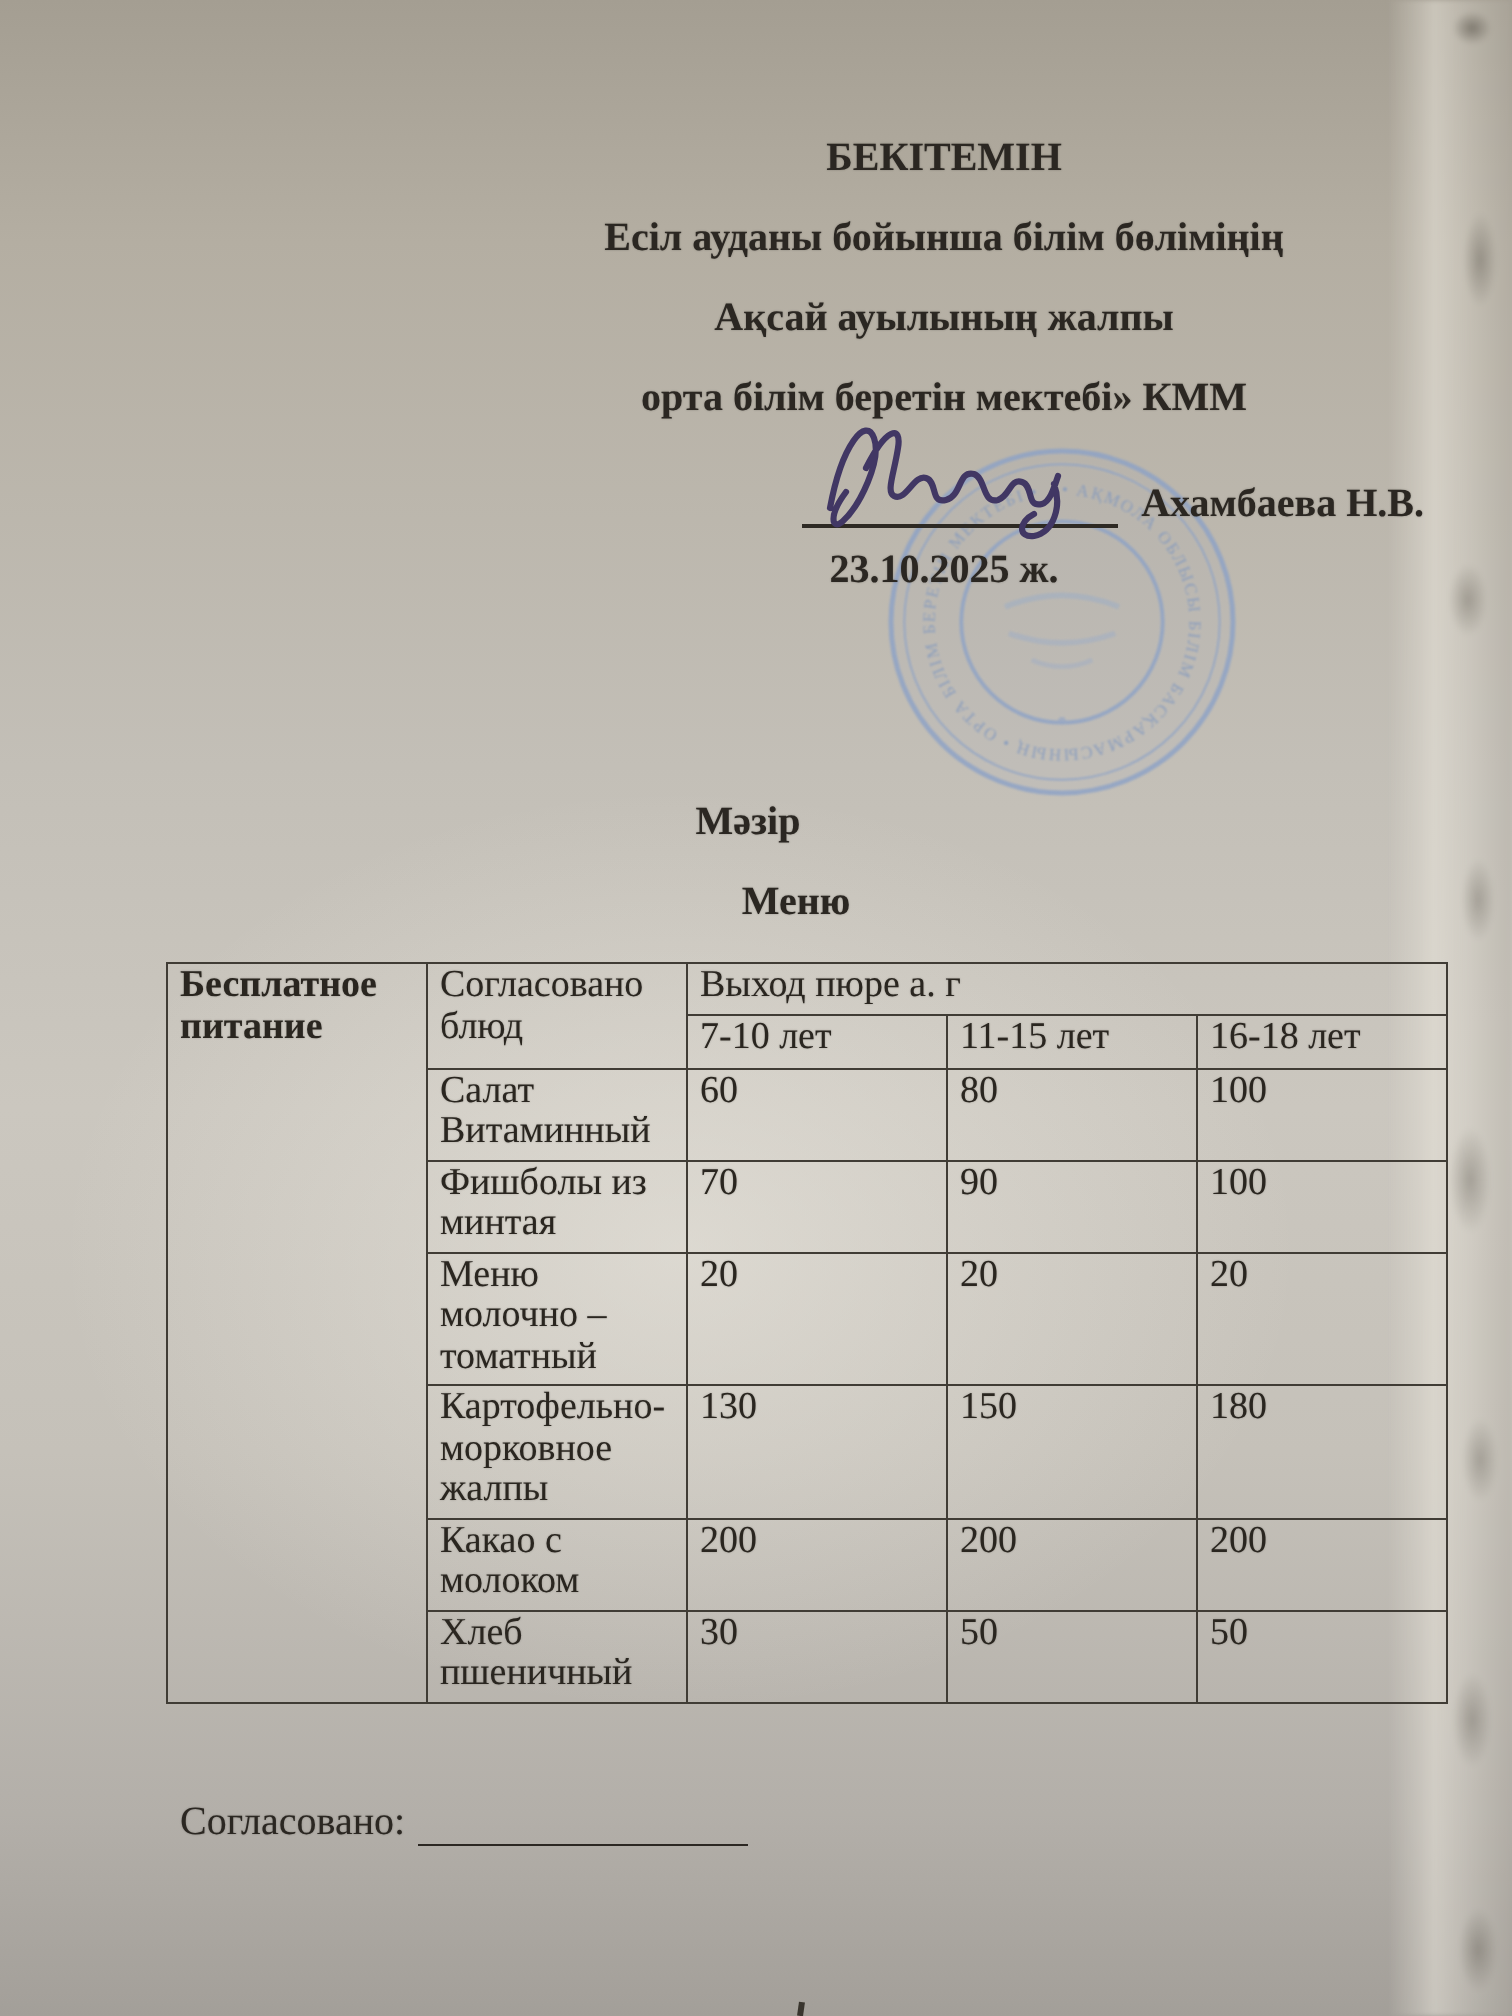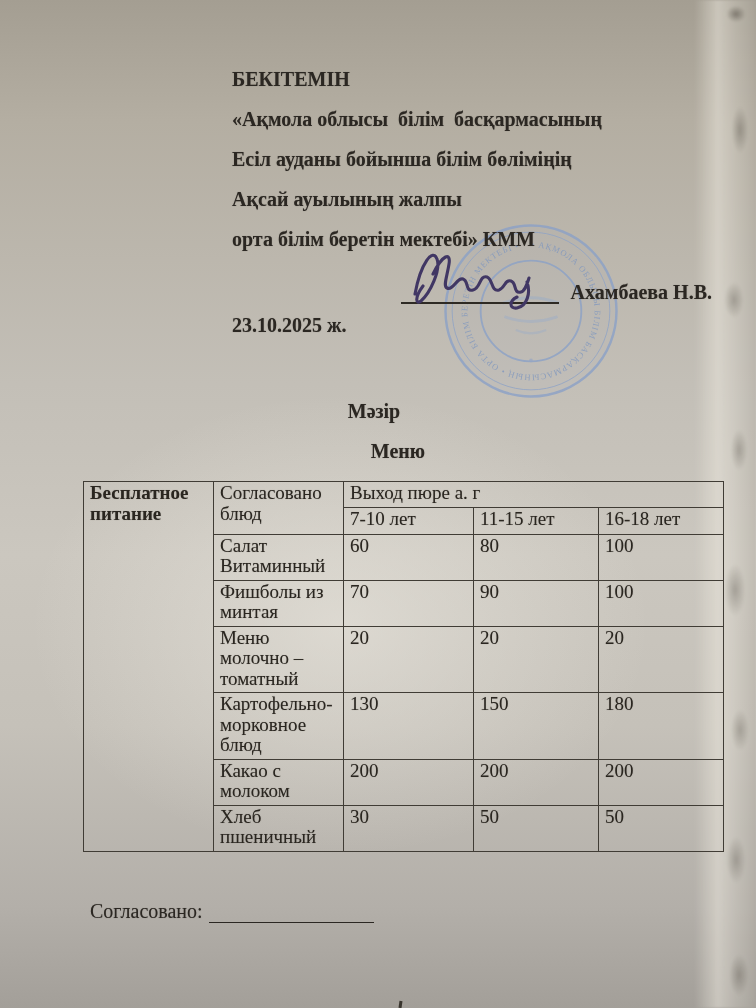--- a/index.html
+++ b/index.html
@@ -24,21 +24,21 @@
       radial-gradient(ellipse 15px 38px at 41px 590px, rgba(92,87,78,.38), rgba(92,87,78,0) 70%),
       radial-gradient(ellipse 13px 30px at 46px 730px, rgba(92,87,78,.34), rgba(92,87,78,0) 70%),
       radial-gradient(ellipse 14px 34px at 42px 860px, rgba(92,87,78,.36), rgba(92,87,78,0) 70%),
       radial-gradient(ellipse 14px 30px at 45px 975px, rgba(92,87,78,.40), rgba(92,87,78,0) 70%),
       linear-gradient(90deg, rgba(233,229,219,0) 0%, rgba(233,229,219,.55) 38%, rgba(221,217,207,.35) 66%, rgba(175,170,160,.35) 100%);
     filter:blur(1.2px);
   }
   .mark-bottom{position:absolute;left:399px;top:1001px;width:3px;height:7px;background:#39352e;transform:rotate(8deg);}
 
   
-  .approval{position:absolute;top:66px;right:44px;width:480px;text-align:left;font-weight:bold;font-size:20px;}
+  .approval{position:absolute;top:66px;right:44px;width:480px;text-align:center;font-weight:bold;font-size:20px;}
   .approval .hl{line-height:26px;margin-bottom:14px;white-space:pre-wrap;}
   .sig-row{display:flex;justify-content:flex-end;align-items:flex-end;gap:12px;height:38px;margin-bottom:8px;}
   .sig-line{position:relative;width:158px;height:30px;border-bottom:2.2px solid #2e2a24;}
   .sig-svg{position:absolute;left:4px;bottom:-8px;overflow:visible;}
   .date-line{margin-top:2px;line-height:26px;}
 
   
   .stamp{position:absolute;left:436px;top:216px;width:190px;height:190px;opacity:.8;filter:blur(.5px);pointer-events:none;}
 
   
@@ -75,21 +75,20 @@
     <textPath href="#rimPath">• АҚМОЛА ОБЛЫСЫ БІЛІМ БАСҚАРМАСЫНЫҢ • ОРТА БІЛІМ БЕРЕТІН МЕКТЕБІ •</textPath>
   </text>
   <path d="M70 92 q30 -12 60 0" stroke="#93a9cb" stroke-width="3" fill="none" opacity=".55"></path>
   <path d="M72 106 q28 10 56 0" stroke="#93a9cb" stroke-width="3" fill="none" opacity=".5"></path>
   <path d="M84 120 q16 7 32 0" stroke="#93a9cb" stroke-width="2.5" fill="none" opacity=".45"></path>
   <circle cx="100" cy="152" r="2" fill="#8ba1c7" opacity=".7"></circle>
 </svg>
 
 <div class="approval soft">
   <div class="hl">БЕКІТЕМІН</div>
-  <div class="hl">«Ақмола облысы  білім  басқармасының</div>
   <div class="hl">Есіл ауданы бойынша білім бөліміңің</div>
   <div class="hl">Ақсай ауылының жалпы</div>
   <div class="hl">орта білім беретін мектебі» КММ</div>
   <div class="sig-row">
     <span class="sig-line">
       <svg class="sig-svg" width="150" height="64" viewBox="0 0 150 64">
         <path d="M10 48 C 16 16 28 2 32 13 C 36 24 25 47 16 55 C 11 59 9 52 18 40 M28 28 C 38 8 46 6 44 18 C 42 31 38 40 42 42 C 48 45 52 31 58 33 C 64 35 60 46 68 44 C 76 42 74 29 82 31 C 88 33 86 46 94 44 C 100 42 100 33 106 35 C 112 37 108 48 116 46 C 120 45 122 38 124 32 M122 36 C 126 47 122 60 112 62 C 104 63 104 55 112 51" stroke="#413764" stroke-width="3.1" fill="none" stroke-linecap="round"></path>
       </svg>
     </span>
     <span>Ахамбаева Н.В.</span>
@@ -131,21 +130,21 @@
         <td>90</td>
         <td>100</td>
       </tr>
       <tr>
         <td>Меню молочно – томатный</td>
         <td>20</td>
         <td>20</td>
         <td>20</td>
       </tr>
       <tr>
-        <td>Картофельно-морковное блюд</td>
+        <td>Картофельно-морковное жалпы</td>
         <td>130</td>
         <td>150</td>
         <td>180</td>
       </tr>
       <tr>
         <td>Какао с молоком</td>
         <td>200</td>
         <td>200</td>
         <td>200</td>
       </tr>

